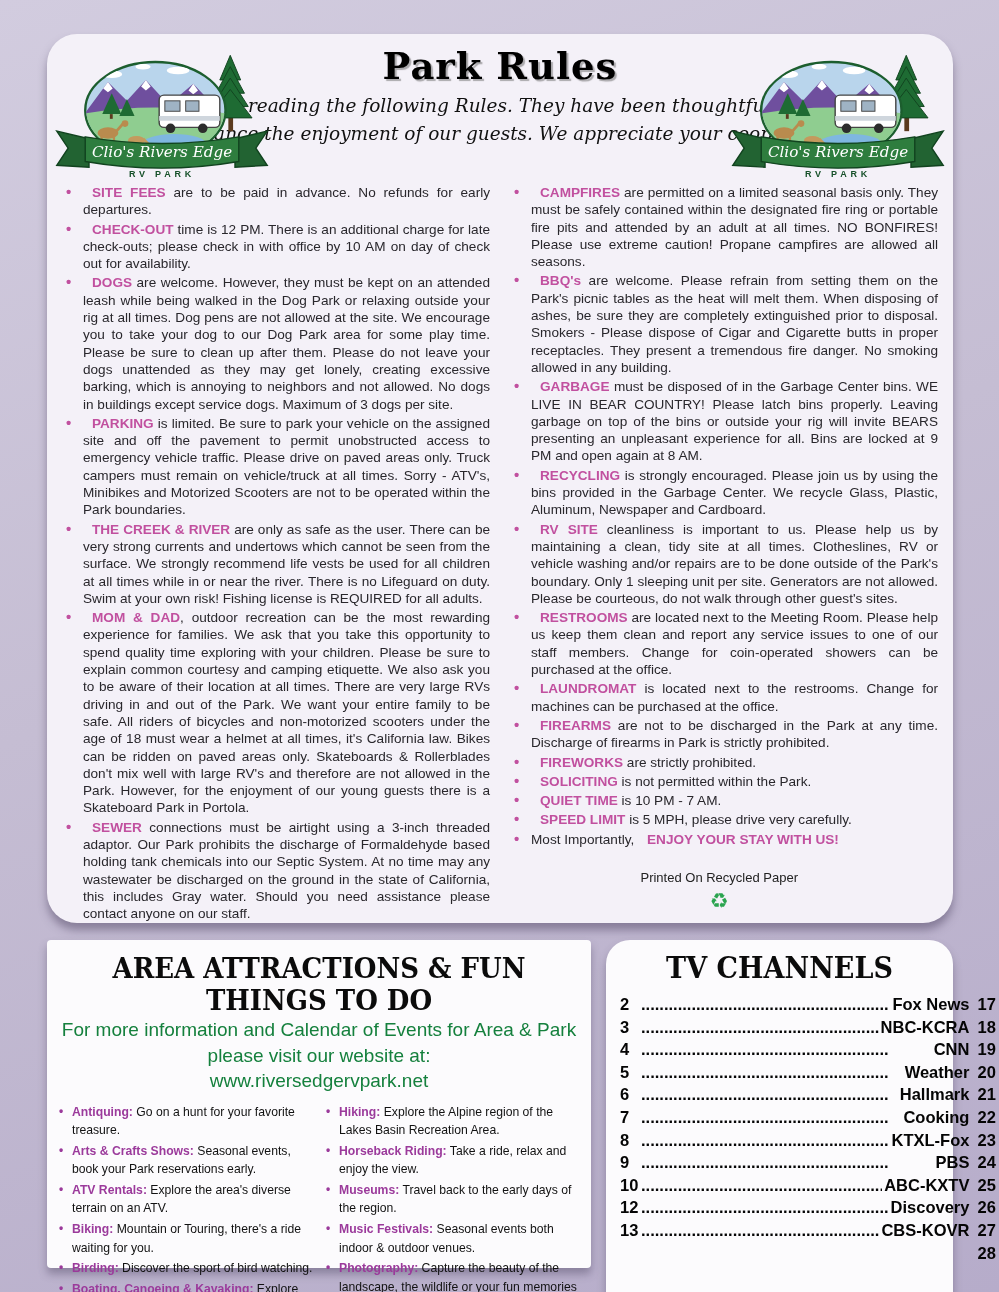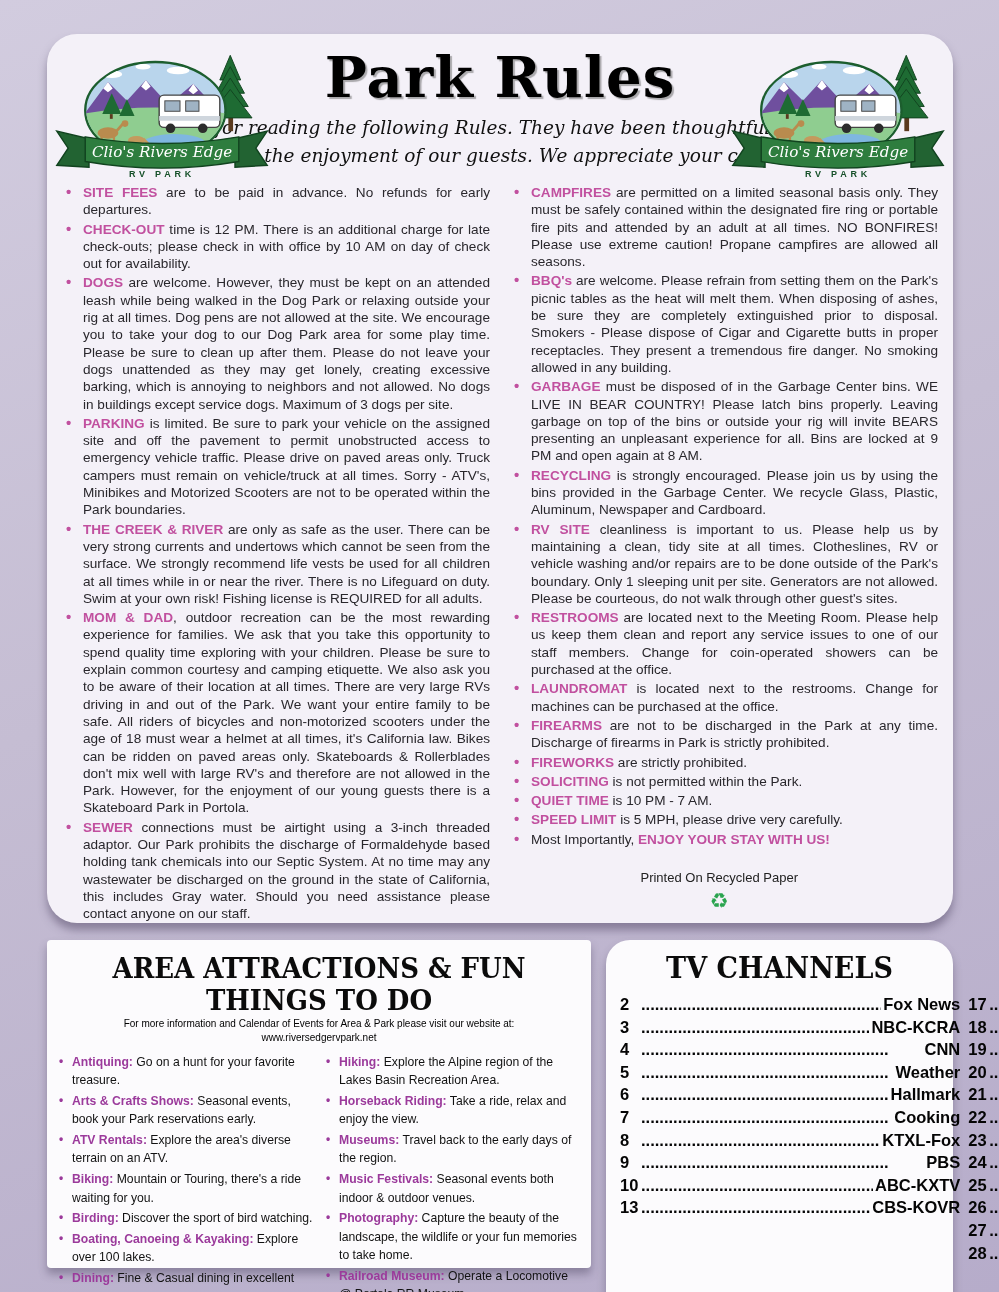--- a/index.html
+++ b/index.html
@@ -31,57 +31,57 @@
   }
 
   
   .header { position:relative; height:148px; }
   .logo-slot { position:absolute; top:18px; width:218px; height:128px; }
   .logo-left { left:6px; }
   .logo-right { right:6px; }
   .logo-slot svg { width:100%; height:100%; }
   h1.page-title {
     text-align:center; font-family:"DejaVu Serif", serif; font-weight:bold;
-    font-size:56px; letter-spacing:1px; color:#000; padding-top:10px;
+    font-size:37px; letter-spacing:1px; color:#000; padding-top:10px;
     text-shadow:2px 2px 1px rgba(110,110,110,.55);
   }
   .intro {
     text-align:center; font-family:"DejaVu Serif", serif; font-style:italic;
     font-size:18.5px; line-height:1.5; color:#111; margin-top:4px;
   }
 
   
   .rules-columns { display:flex; gap:20px; padding:2px 15px 0 15px; }
   .rules-col { flex:1 1 0; }
   .rule-item {
     position:relative; padding-left:21px; text-align:justify;
     font-size:13.6px; line-height:17.3px; color:var(--text_dark);
     margin-bottom:2px;
   }
   .rule-item .bullet {
     position:absolute; left:4px; top:-1px; color:var(--accent_pink);
     font-size:15px; font-weight:bold;
   }
-  .rule-label { color:var(--accent_pink); font-weight:bold; }
+  .rule-label { color:var(--accent_pink); font-weight:bold;margin-left:9px; }
 
   .recycled-note {
     position:absolute; right:155px; bottom:12px;
     font-size:13px; color:#222; display:flex; align-items:center; gap:5px;flex-direction:column;
   }
   .recycle-icon { color:var(--recycle_green); font-size:21px; line-height:1; }
 
   
   .attr-title, .tv-title {
     text-align:center; font-family:"DejaVu Serif", serif; font-weight:bold;
     color:#0b0b0b; letter-spacing:0px;
   }
   .attr-title { font-size:26px; transform:scaleY(1.08); }
   .tv-title { font-size:27px; transform:scaleY(1.08); }
   .attr-sub {
-    text-align:center; font-size:10px; line-height:1.35; color:#000000; margin-top:3px;
+    text-align:center; font-size:19px; line-height:1.35; color:#15803d; margin-top:3px;
   }
   .attr-columns { display:flex; gap:10px; margin-top:9px; }
   .attr-col { flex:1 1 0; }
   .attr-item {
     position:relative; padding-left:15px; font-size:12.2px; line-height:1.5;
     color:#121212; margin-bottom:2.5px;
   }
   .attr-item .bullet {
     position:absolute; left:2px; top:-1px; color:var(--accent_purple);
     font-size:12px; font-weight:bold;
@@ -339,20 +339,25 @@
             <span class="tv-num">9</span>
             <span class="tv-dots"></span>
             <span class="tv-name">PBS</span>
           </div>
           <div class="tv-row">
             <span class="tv-num">10</span>
             <span class="tv-dots"></span>
             <span class="tv-name">ABC-KXTV</span>
           </div>
           <div class="tv-row">
+            <span class="tv-num">12</span>
+            <span class="tv-dots"></span>
+            <span class="tv-name">Discovery</span>
+          </div>
+          <div class="tv-row">
             <span class="tv-num">13</span>
             <span class="tv-dots"></span>
             <span class="tv-name">CBS-KOVR</span>
           </div>
         </div>
       <div class="tv-col" id="tv-right">
           <div class="tv-row">
             <span class="tv-num">17</span>
             <span class="tv-dots"></span>
           </div>

